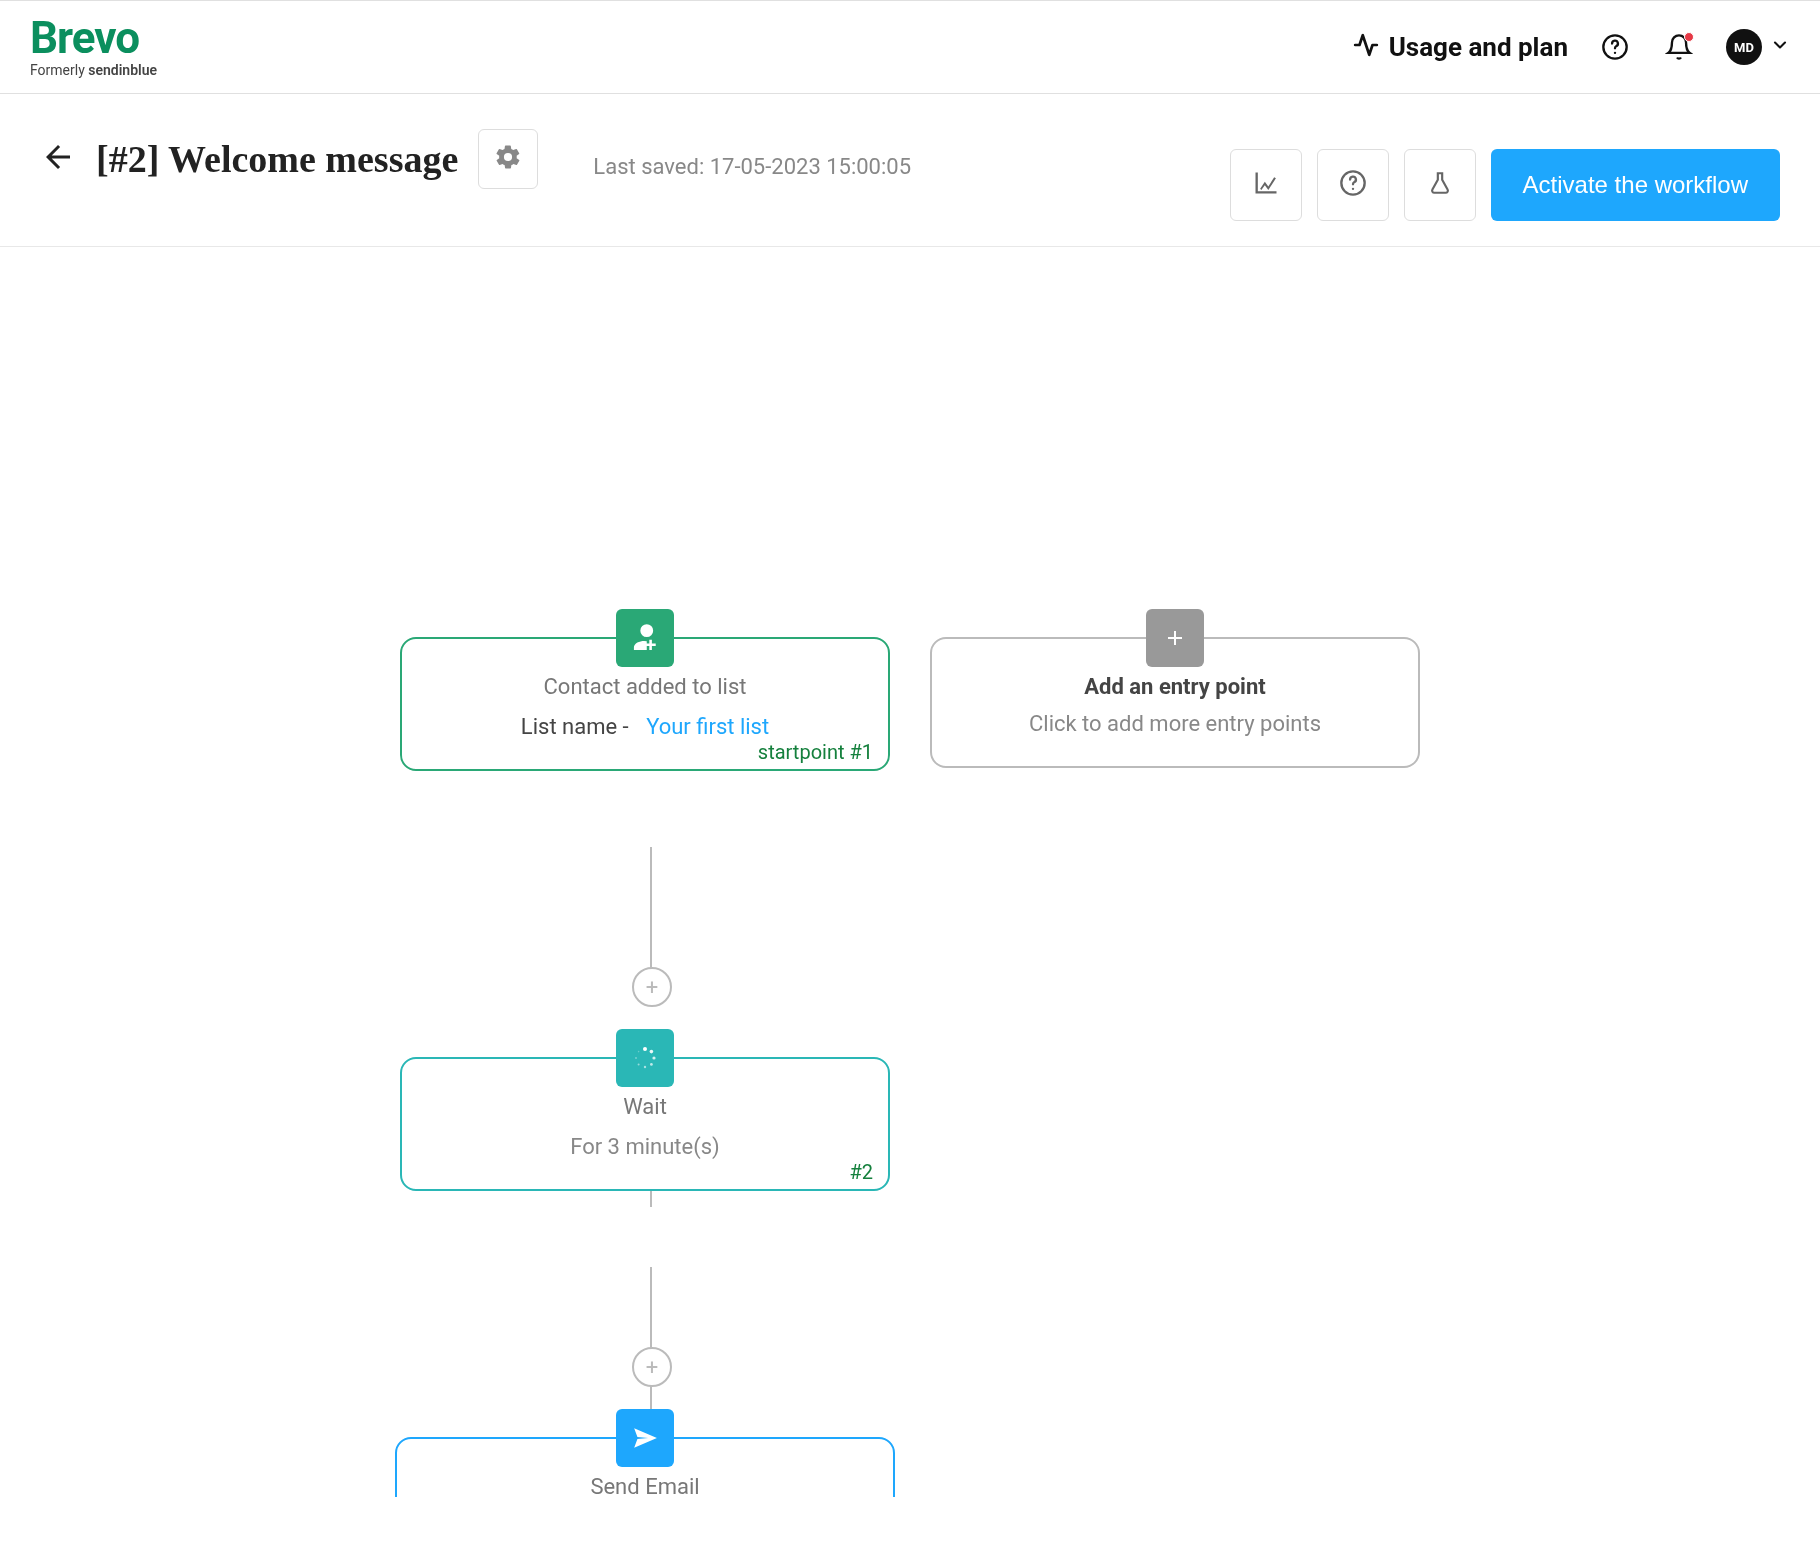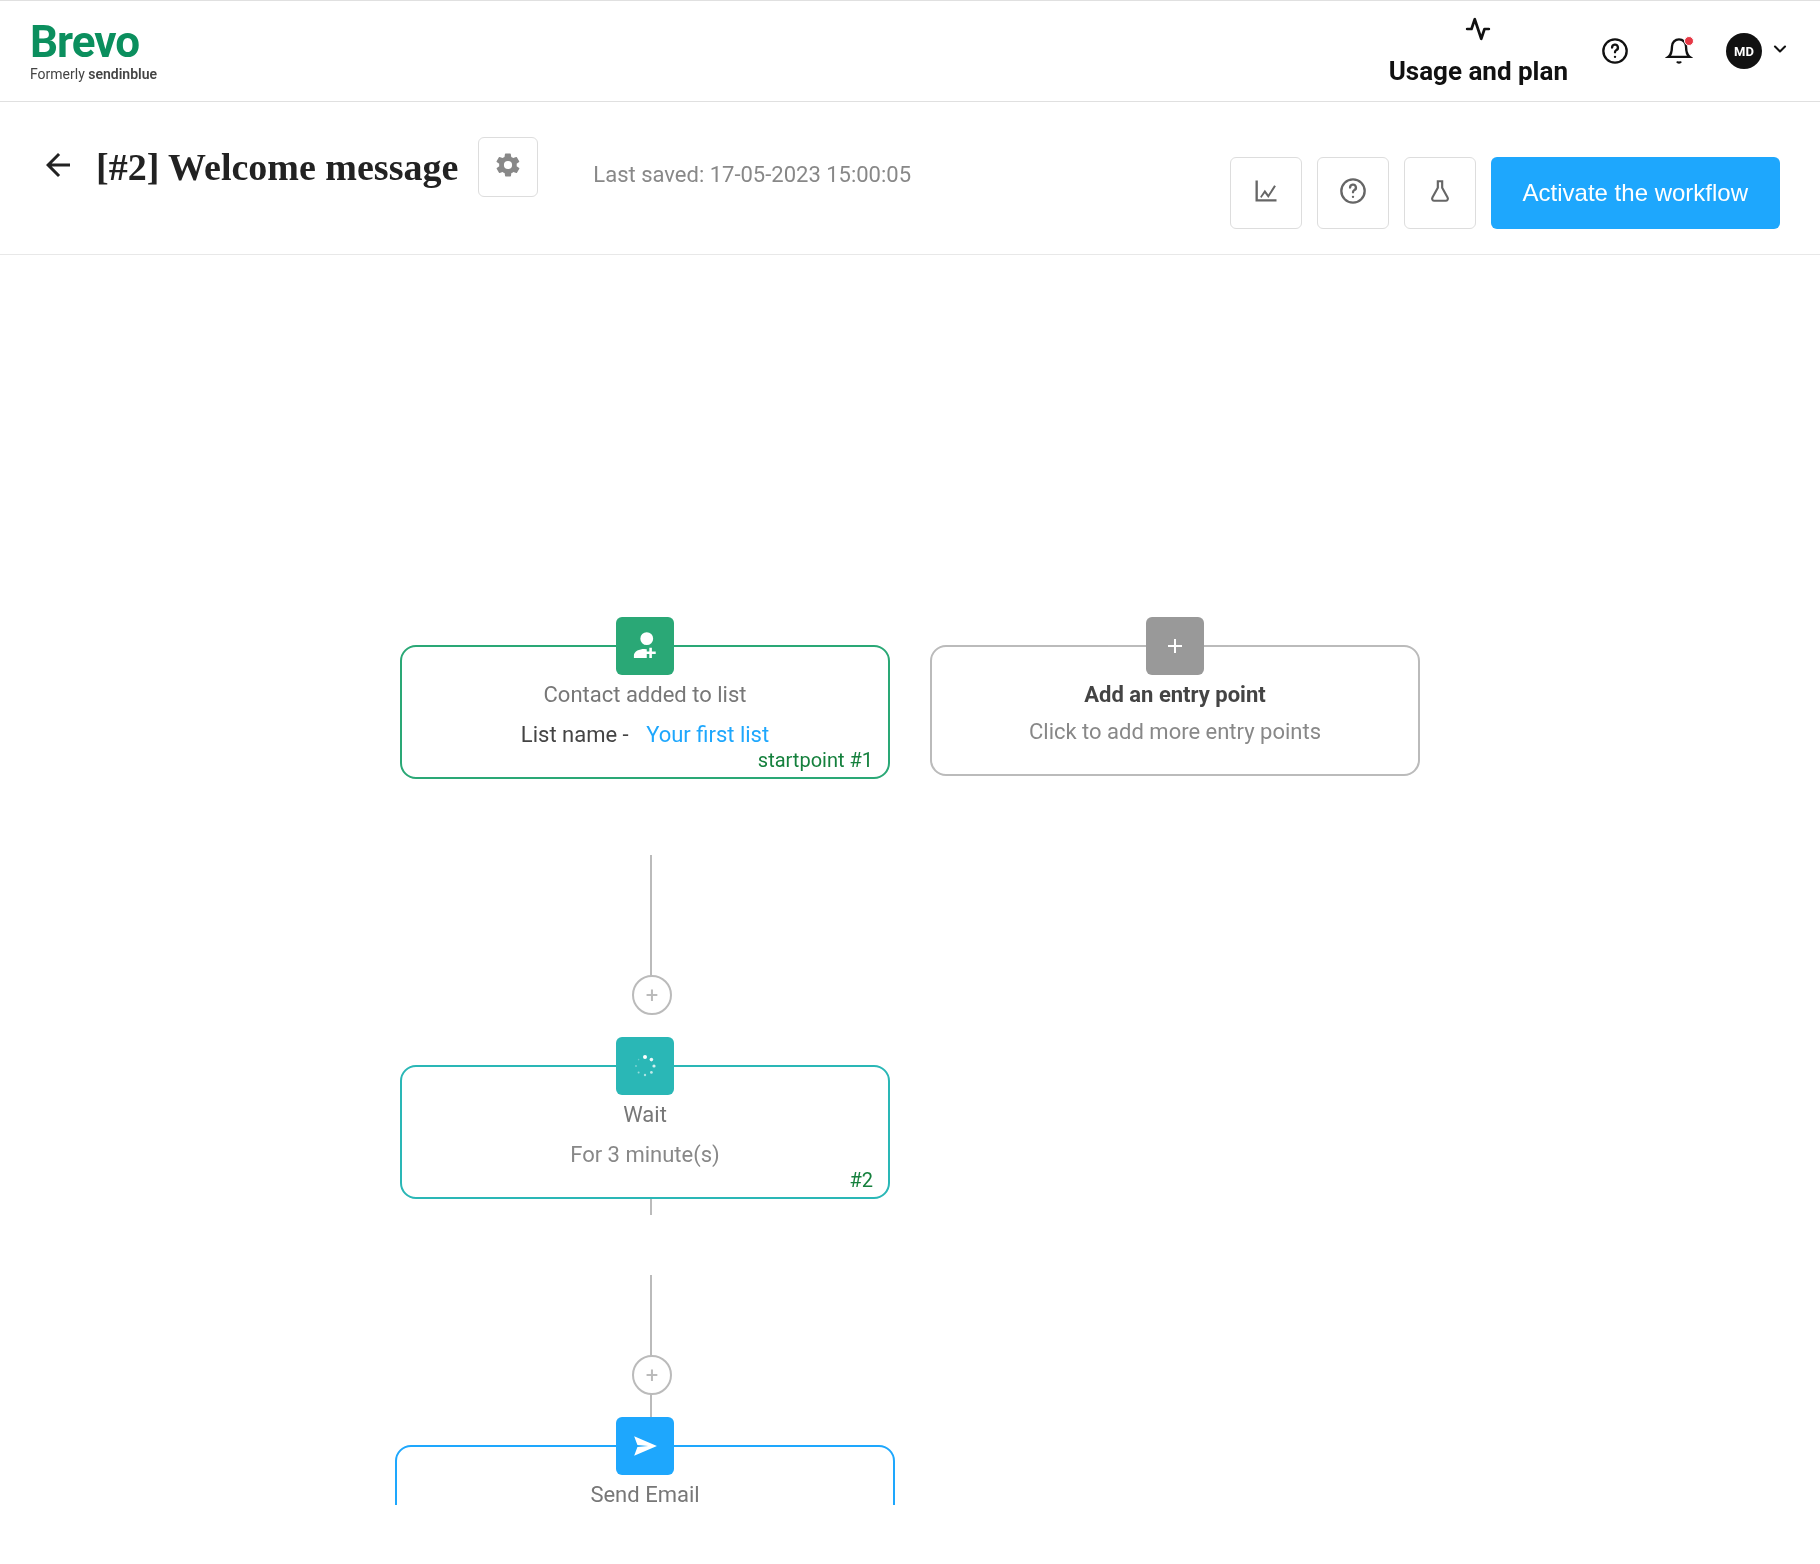--- a/index.html
+++ b/index.html
@@ -43,21 +43,20 @@
     .topbar-right {
       display: flex;
       align-items: center;
       gap: 30px;
     }
     .usage-plan {
       display: flex;
       align-items: center;
       gap: 10px;
       cursor: pointer;
-      flex-direction: column;
     }
     .usage-text {
       font-size: 26px;
       font-weight: 700;
       color: #111;
     }
     .icon-circle {
       width: 34px;
       height: 34px;
       display: flex;

